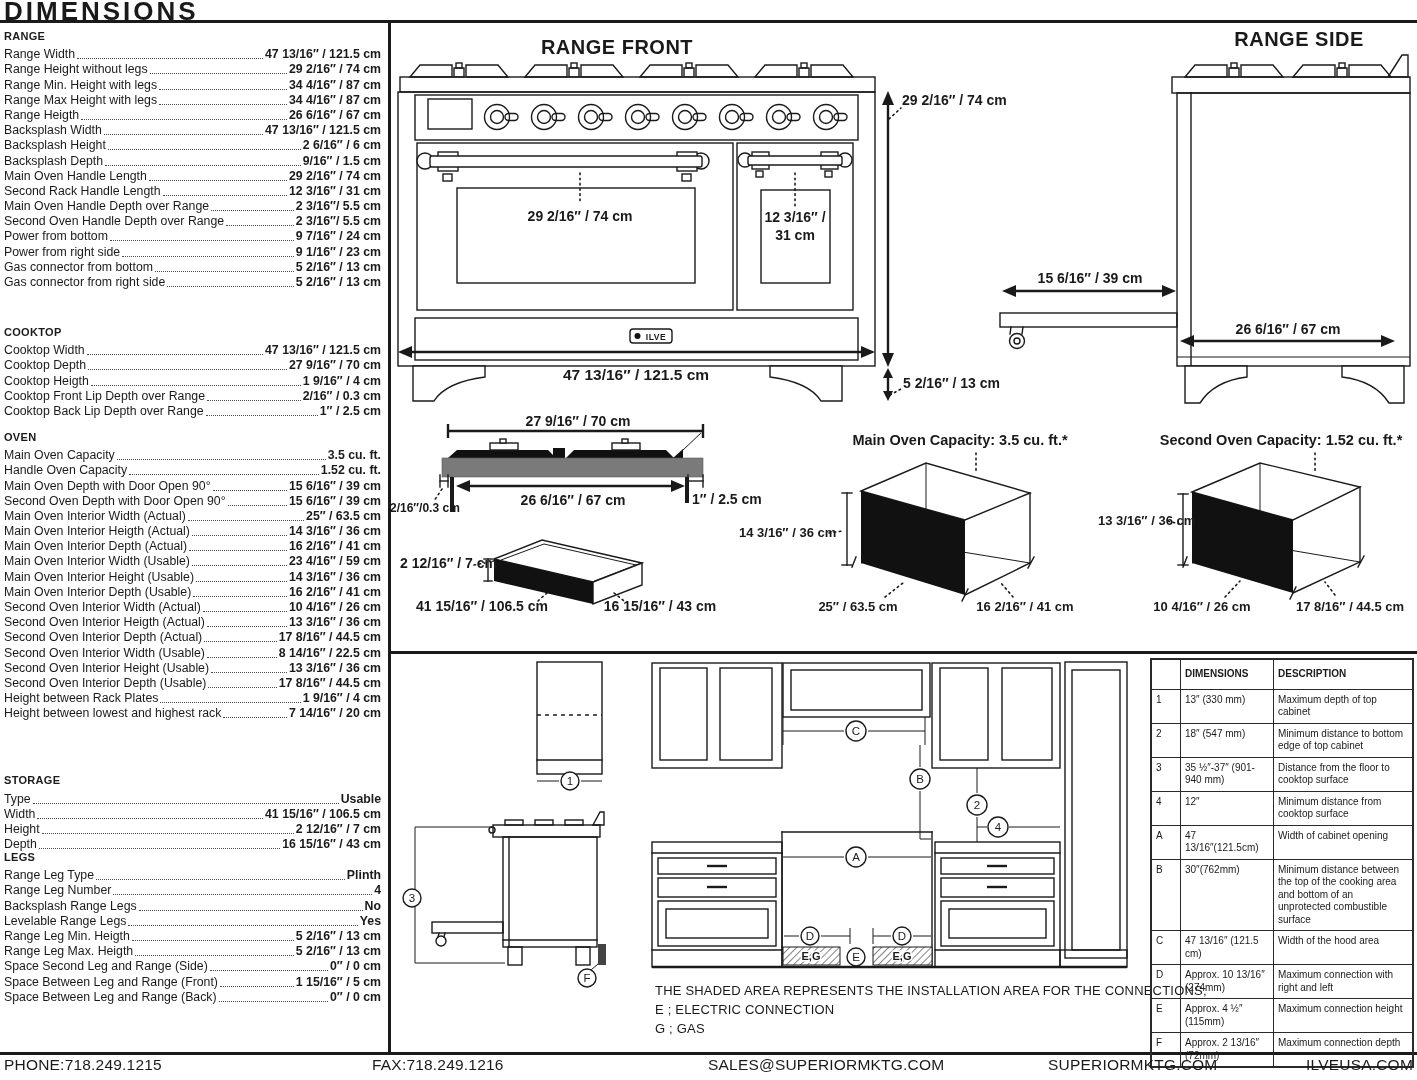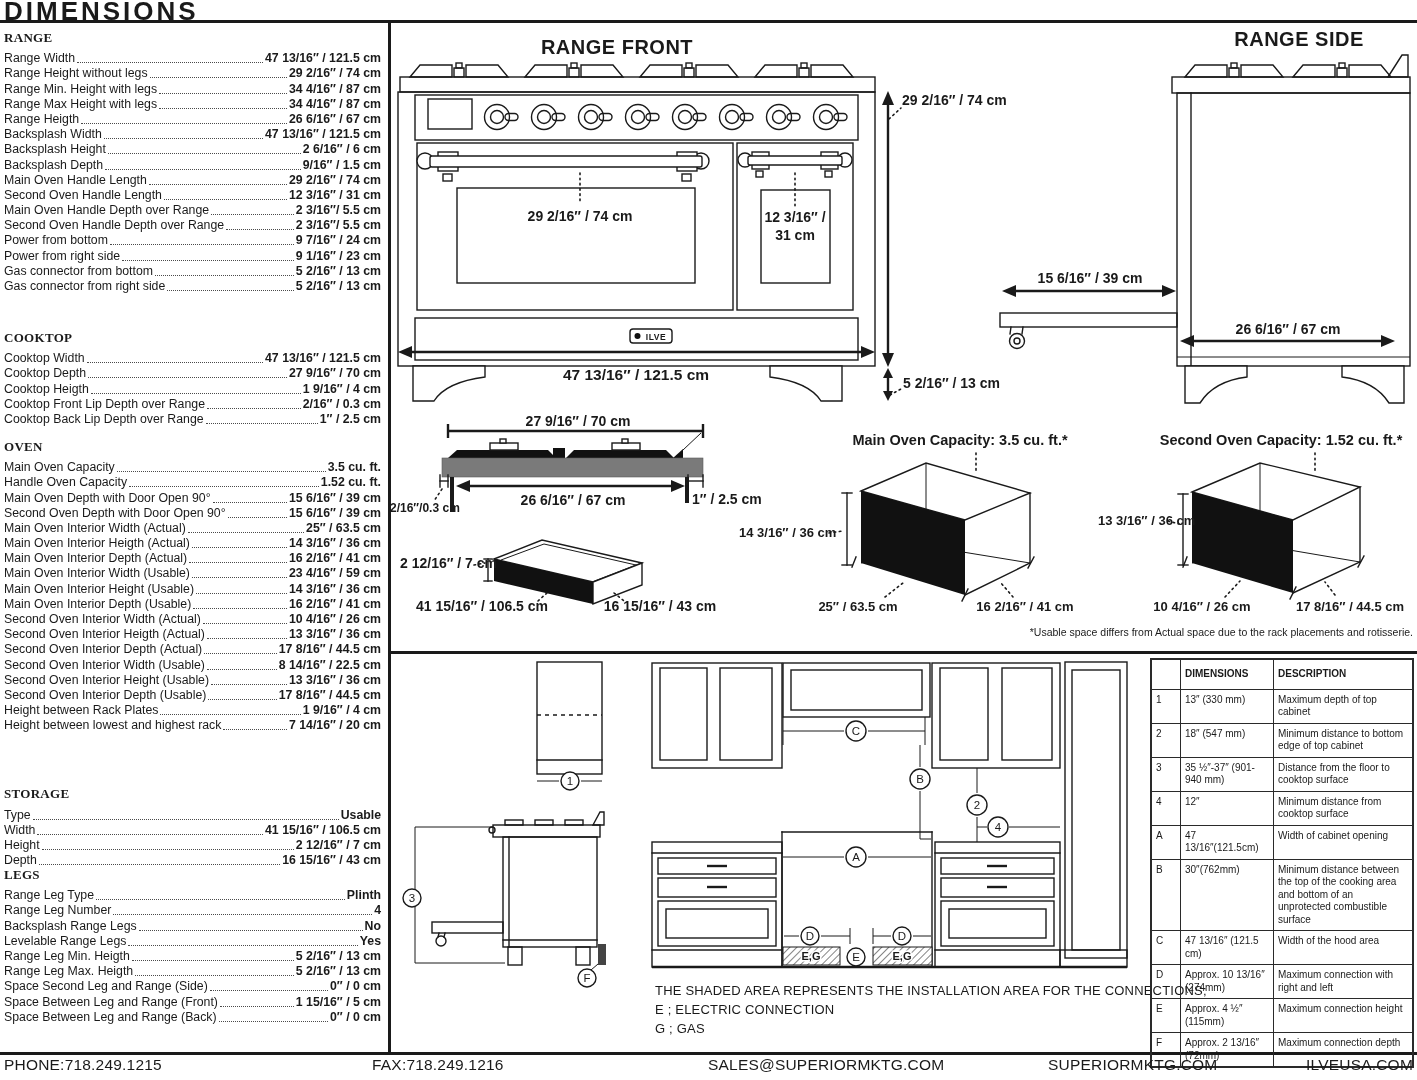--- a/index.html
+++ b/index.html
@@ -3,21 +3,21 @@
 <meta charset="utf-8">
 <style>
   html,body{margin:0;padding:0;background:#fff;}
   body{position:relative;width:1417px;height:1080px;font-family:"Liberation Sans",sans-serif;color:#1a1a1a;overflow:hidden;}
   .rule{position:absolute;background:#1a1a1a;}
   .page-title{position:absolute;left:4px;top:-4px;font-size:26px;font-weight:800;letter-spacing:3px;}
   .diag-title{position:absolute;font-size:20px;font-weight:bold;text-align:center;letter-spacing:.5px;}
   .cap-title{position:absolute;font-size:14.5px;font-weight:bold;text-align:center;}
   
   .spec-col{position:absolute;left:4px;top:30px;width:377px;font-size:12.3px;}
-  .spec-h{font-size:13px;font-weight:bold;margin:0 0 4px 0;letter-spacing:.3px;font-family:Liberation Serif, serif;}
+  .spec-h{font-size:11px;font-weight:bold;margin:0 0 4px 0;letter-spacing:.3px;}
   .spec-row{display:flex;align-items:flex-end;height:15.2px;line-height:14px;}
   .spec-label{white-space:nowrap;}
   .spec-leader{flex:1;border-bottom:1.7px dotted #4a4a4a;margin:0 2px;transform:translateY(-2px);min-width:6px;}
   .spec-value{font-weight:bold;white-space:nowrap;}
   #sec-cooktop{margin-top:37px}#sec-oven{margin-top:13px}#sec-storage{margin-top:54px}#sec-legs{}
   
   svg{position:absolute;overflow:visible;}
   .s{stroke:#1a1a1a;fill:none;stroke-width:1.4px;stroke-linecap:square;}
   .sthin{stroke:#1a1a1a;fill:none;stroke-width:1px;}
   .s2{stroke:#1a1a1a;fill:none;stroke-width:2.4px;}
@@ -103,21 +103,21 @@
         <span class="spec-label">Backsplash Depth</span>
         <span class="spec-leader"></span>
         <span class="spec-value">9/16″ / 1.5 cm</span>
       </div>
         <div class="spec-row">
         <span class="spec-label">Main Oven Handle Length</span>
         <span class="spec-leader"></span>
         <span class="spec-value">29 2/16″ / 74 cm</span>
       </div>
         <div class="spec-row">
-        <span class="spec-label">Second Oven Handle Length</span>
+        <span class="spec-label">Second Rack Handle Length</span>
         <span class="spec-leader"></span>
         <span class="spec-value">12 3/16″ / 31 cm</span>
       </div>
         <div class="spec-row">
         <span class="spec-label">Main Oven Handle Depth over Range</span>
         <span class="spec-leader"></span>
         <span class="spec-value">2 3/16″/ 5.5 cm</span>
       </div>
         <div class="spec-row">
         <span class="spec-label">Second Oven Handle Depth over Range</span>
@@ -595,21 +595,20 @@
     <line class="dot" x1="78" y1="96" x2="89" y2="99"></line>
     <text class="dim13" x="8" y="100">13 3/16″ / 36 cm</text>
   </g>
   <line class="dot" x1="135" y1="172" x2="150" y2="156"></line>
   <text class="dim13 mid" x="112" y="186">10 4/16″ / 26 cm</text>
   <line class="dot" x1="245" y1="170" x2="235" y2="157"></line>
   <text class="dim13 mid" x="260" y="186">17 8/16″ / 44.5 cm</text>
 </svg>
 
 <div class="footnotes">
-  <div>*Usable space differs from Actual space due to the rack placements and rotisserie.</div>
 </div>
 
 <svg style="left:395px;top:660px" width="260" height="360" viewBox="0 0 260 360">
   <g>
     <rect class="s" x="142" y="2" width="65" height="112"></rect>
     <line class="dash" x1="142" y1="55" x2="207" y2="55"></line>
     <line class="s" x1="142" y1="100" x2="207" y2="100"></line>
   </g>
   <g>
     <line class="sthin" x1="142" y1="121" x2="164" y2="121"></line>

